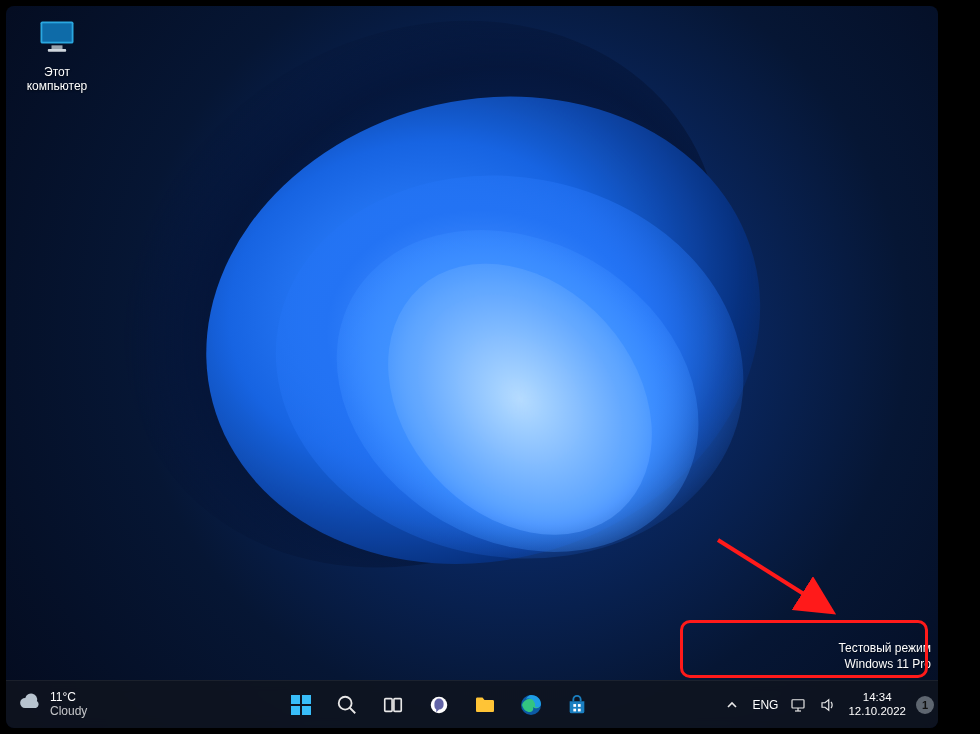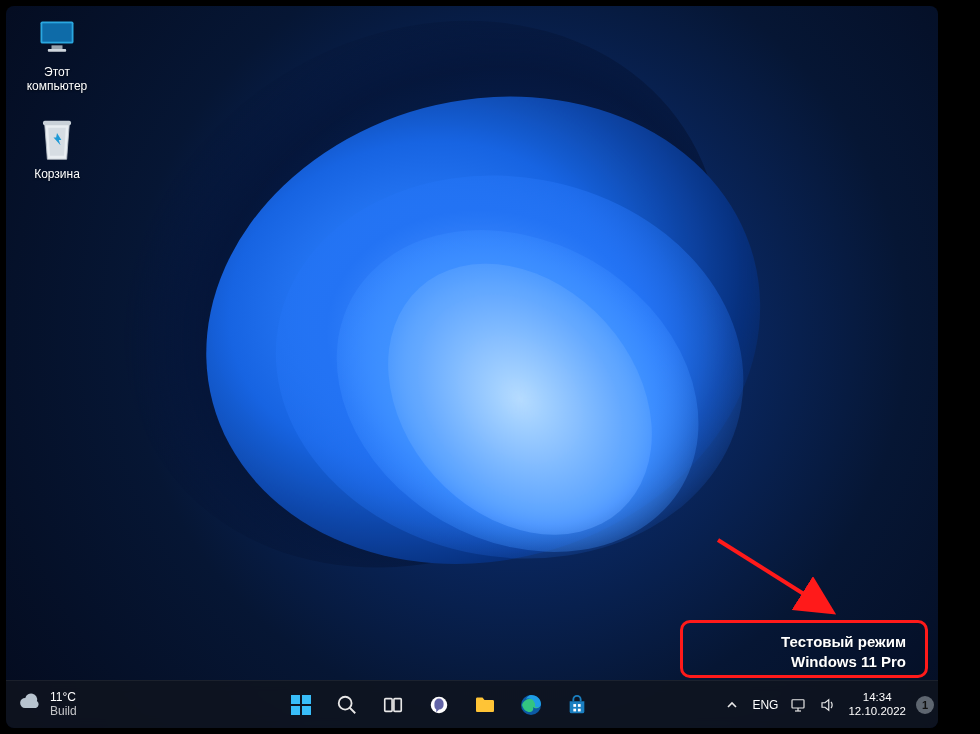--- a/index.html
+++ b/index.html
@@ -30,28 +30,27 @@
   .p5 { width: 620px; height: 520px; background: radial-gradient(ellipse at 55% 55%, rgba(11,40,90,.9) 0%, rgba(5,18,48,.7) 55%, transparent 78%); transform: translate(-58%,-64%) rotate(-30deg); }
 
   
   .desktop-icons { position: absolute; top: 8px; left: 10px; width: 90px; }
   .dicon { width: 82px; text-align: center; color: #fff; font-size: 12px; margin-bottom: 22px; cursor: pointer; line-height: 1.15; text-shadow: 0 1px 2px rgba(0,0,0,.6); }
   .dicon .glyph { width: 48px; height: 48px; margin: 0 auto 4px; display:flex; align-items:center; justify-content:center; }
 
   
   .watermark {
     position: absolute;
-    right: 32px;
+    right: 7px;
     bottom: 56px;
     color: #fff;
     text-align: right;
-    font-size: 15px;
+    font-size: 12px;
     line-height: 1.35;
     text-shadow: 0 1px 1px rgba(0,0,0,.5);
-    font-weight: bold;
   }
 
   
   .callout {
     position: absolute;
     right: 10px;
     bottom: 50px;
     width: 248px;
     height: 58px;
     border: 3px solid #ff1a1a;
@@ -114,31 +113,20 @@
           <rect x="6" y="6" width="36" height="24" rx="2" fill="#2aa7e0"></rect>
           <rect x="8" y="8" width="32" height="20" fill="#0e6ba8"></rect>
           <rect x="18" y="32" width="12" height="4" fill="#9aa3ad"></rect>
           <rect x="14" y="36" width="20" height="3" rx="1" fill="#cfd6dd"></rect>
         </svg>
       </div>
       <span style="white-space:pre-line;">Этот
 компьютер</span>
     </div>
 
-    <div class="dicon">
-      <div class="glyph">
-        <svg width="42" height="46" viewBox="0 0 48 52">
-          <path d="M10 8h28l-3 40H13z" fill="#e9eef2" stroke="#b8c0c8"></path>
-          <path d="M14 12h20l-2 32H16z" fill="#d6dde3"></path>
-          <path d="M24 18l5 8-3 0 2 6-8-9 3 0z" fill="#1f9ad6"></path>
-          <rect x="8" y="4" width="32" height="5" rx="2" fill="#c9d1d8"></rect>
-        </svg>
-      </div>
-      <span>Корзина</span>
-    </div>
 
 
   </div>
 
   <div class="watermark">
     <div>Тестовый режим</div>
     <div>Windows 11 Pro</div>
   </div>
 
   <div class="callout"></div>
@@ -154,21 +142,21 @@
   <div class="taskbar">
 
     <div class="tb-left">
       <span>
         <svg width="24" height="24" viewBox="0 0 24 24">
           <path d="M7 17a5 5 0 0 1 .3-10A6 6 0 0 1 19 10a4 4 0 0 1-1 7z" fill="#b7c3cf"></path>
         </svg>
       </span>
       <span class="tb-weather-text">
         <span>11°C</span>
-        <span style="opacity:.75;">Build</span>
+        <span style="opacity:.75;">Cloudy</span>
       </span>
     </div>
 
     <div class="tb-center">
       <div class="tb-btn">
         <svg width="24" height="24" viewBox="0 0 24 24">
           <rect x="2" y="2" width="9" height="9" fill="#38bdf8"></rect>
           <rect x="13" y="2" width="9" height="9" fill="#38bdf8"></rect>
           <rect x="2" y="13" width="9" height="9" fill="#38bdf8"></rect>
           <rect x="13" y="13" width="9" height="9" fill="#38bdf8"></rect>

